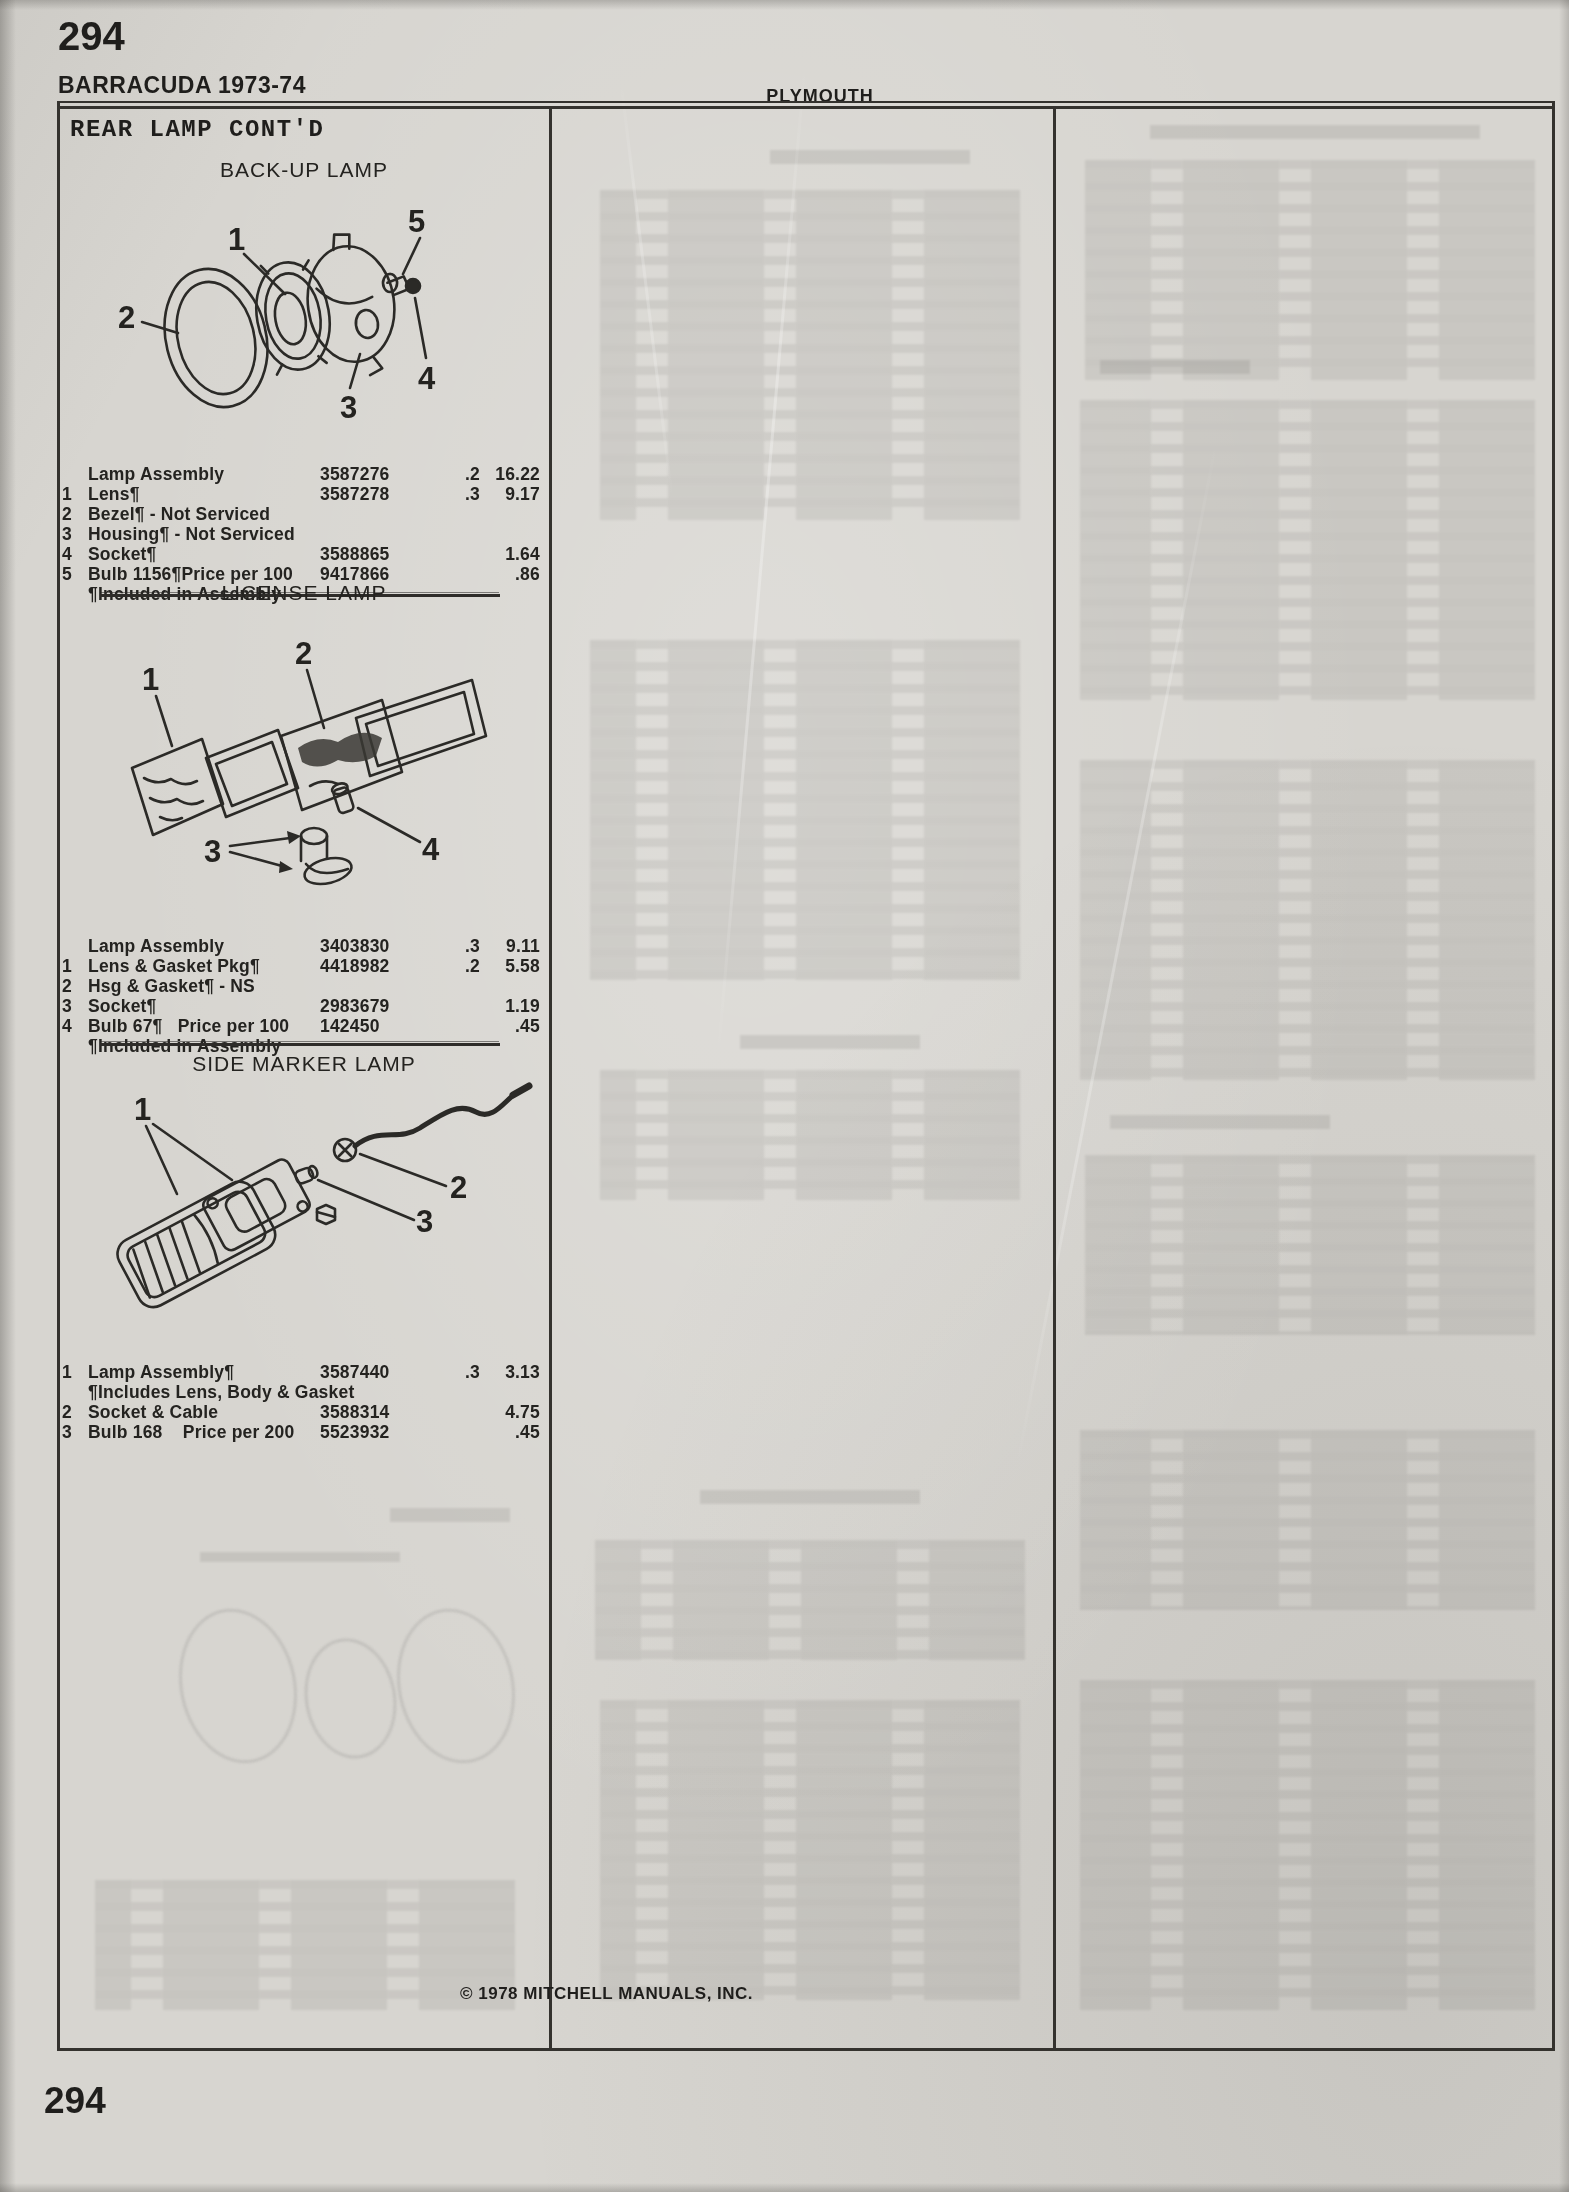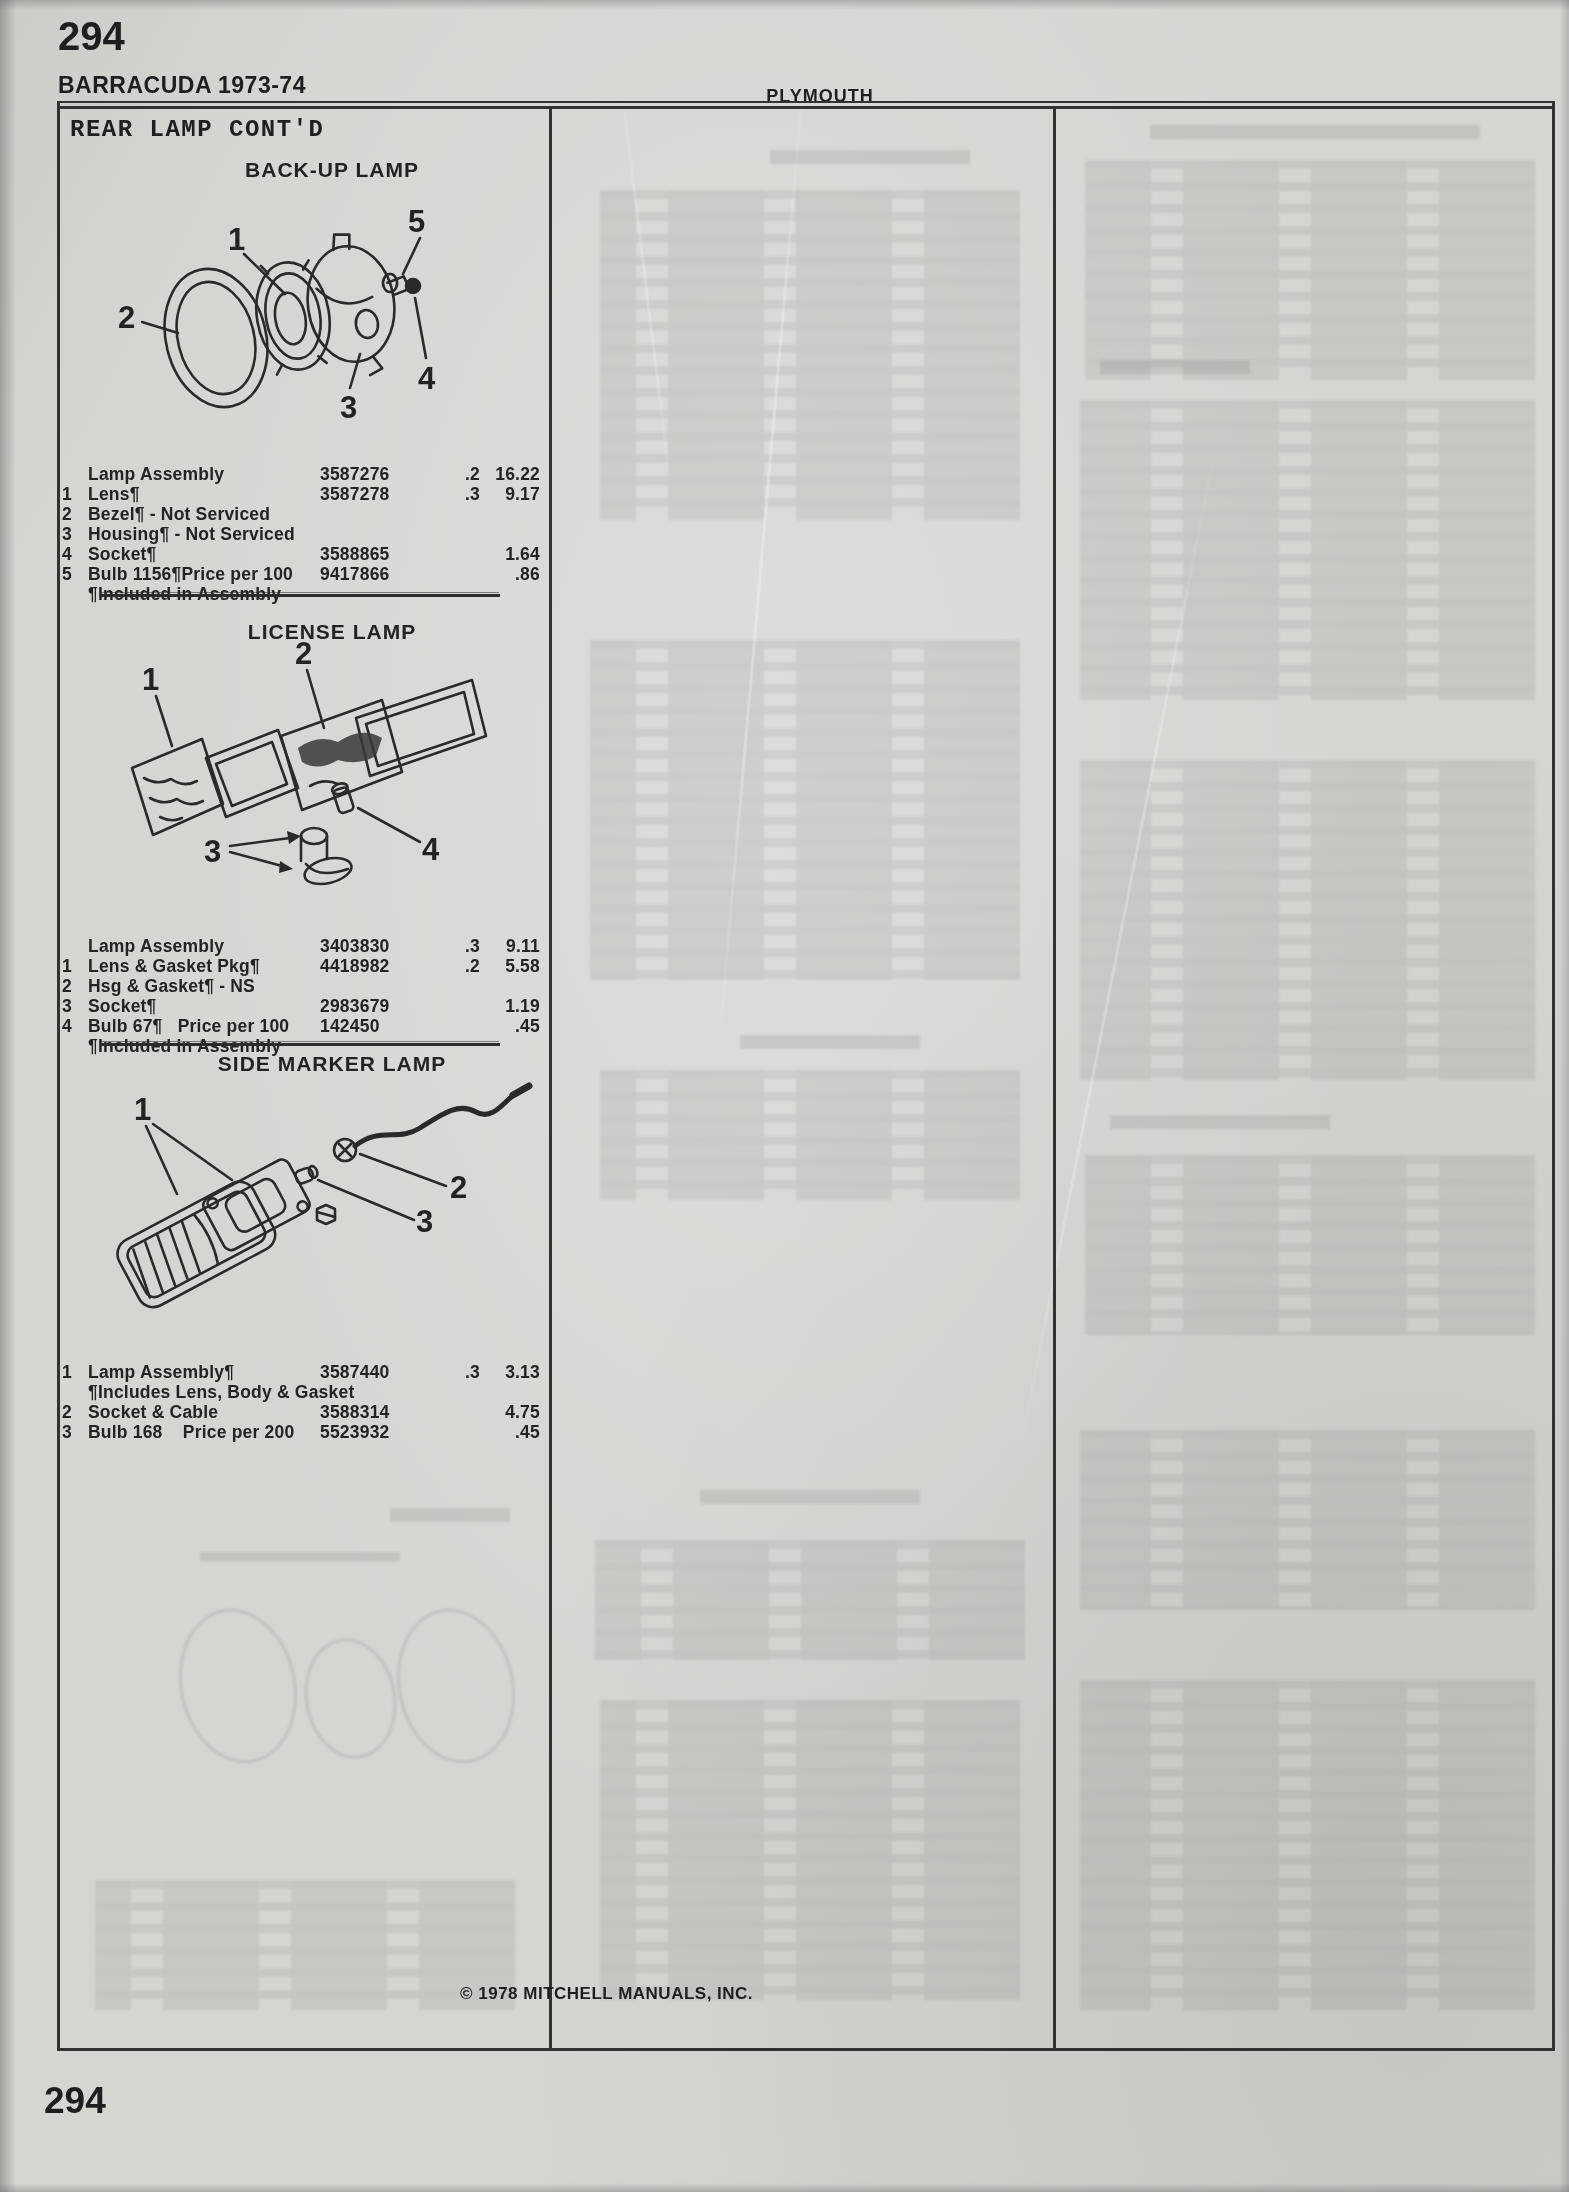--- a/index.html
+++ b/index.html
@@ -15,22 +15,22 @@
   .abs{position:absolute;}
   .b{font-weight:bold;}
   
   .hline,.vline{position:absolute;background:#34322e;}
   
   .plist{position:absolute;width:478px;margin-top:30px;}
   .prow{display:grid;grid-template-columns:26px 232px 112px 48px 60px;line-height:20px;
         font-size:17.5px;font-weight:bold;letter-spacing:.2px;color:#242320;}
   .c-desc{white-space:pre;overflow:visible;}
   .c-time,.c-price{text-align:right;}
-  .sec-head{position:absolute;left:57px;width:494px;text-align:center;font-weight:bold;
-            font-size:21px;letter-spacing:1px;color:#242320;padding-left:28px;}
+  .sec-head{position:absolute;left:57px;width:494px;text-align:center;font-weight:normal;
+            font-size:21px;letter-spacing:1px;color:#242320;}
   .sep{position:absolute;height:3px;background:#2e2c29;box-shadow:0 -3px 0 -1px rgba(46,44,41,.55);}
   svg{position:absolute;overflow:visible;}
   .ink{stroke:#2b2a27;stroke-width:2.6;fill:none;stroke-linecap:round;stroke-linejoin:round;}
   .callout{font:bold 31px "Liberation Sans",sans-serif;fill:#242320;}
   
   .ghost{position:absolute;opacity:.11;filter:blur(1.1px);transform:scaleX(-1);
     background:
       repeating-linear-gradient(90deg, rgba(70,68,64,.85) 0 96px, rgba(70,68,64,0) 96px 128px),
       repeating-linear-gradient(180deg, rgba(70,68,64,.8) 0 9px, rgba(70,68,64,0) 9px 22px);}
   .ghost-head{position:absolute;opacity:.13;filter:blur(1.2px);background:#55534f;height:14px;transform:scaleX(-1);}
@@ -178,21 +178,21 @@
       <div class="prow">
         <span class="c-num"></span>
         <span class="c-desc">¶Included in Assembly</span>
         <span class="c-part"></span>
         <span class="c-time"></span>
         <span class="c-price"></span>
       </div>
     </div>
   <div class="sep" style="left:100px;top:594px;width:400px;"></div>
 
-  <div class="sec-head" style="top:620px;">LICENSE LAMP</div>
+  <div class="sec-head" style="top:581px;">LICENSE LAMP</div>
 
   <svg style="left:60px;top:636px;" width="482" height="258" viewBox="0 0 482 258">
     <g class="ink">
       <g>
         <path d="M296,82 L412,44 L426,100 L310,140 Z"></path>
         <path d="M306,88 L404,56 L414,98 L318,130 Z"></path>
       </g>
       <g>
         <path d="M221,100 L322,64 L342,136 L242,174 Z"></path>
         <path d="M238,112 q20,-14 40,-6 q24,-16 44,-4 l-6,18 q-18,10 -38,4 q-20,12 -36,2 Z" fill="#3a3834" stroke="none" opacity=".85"></path>

